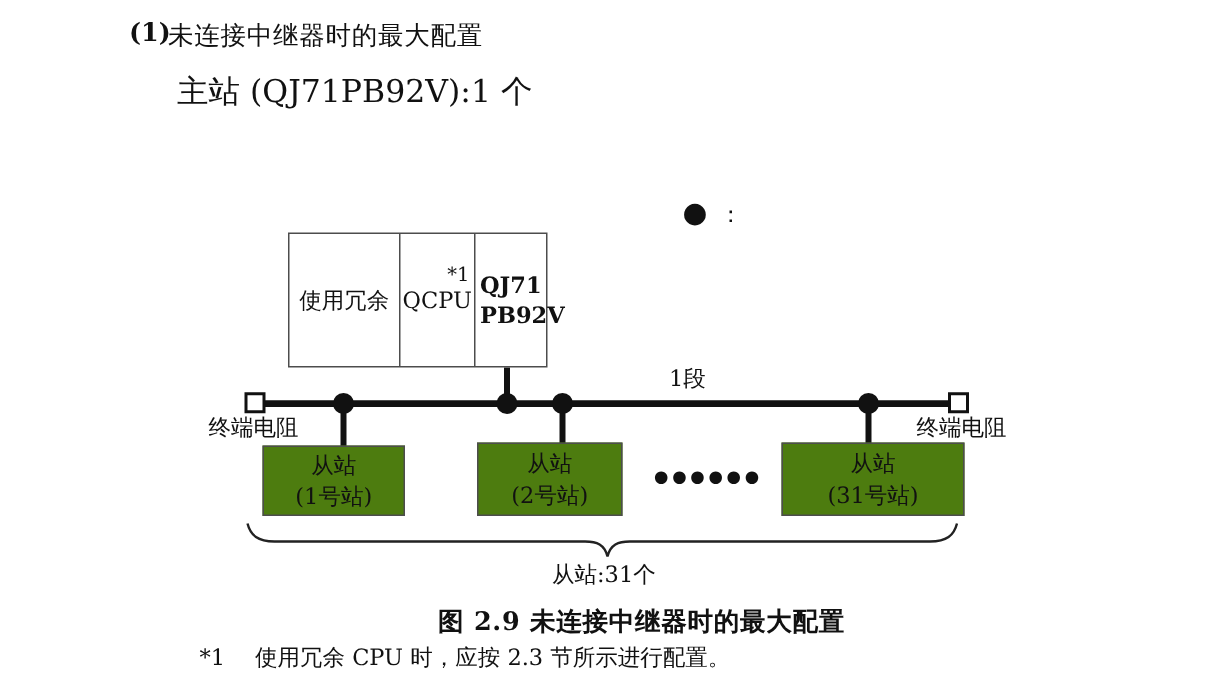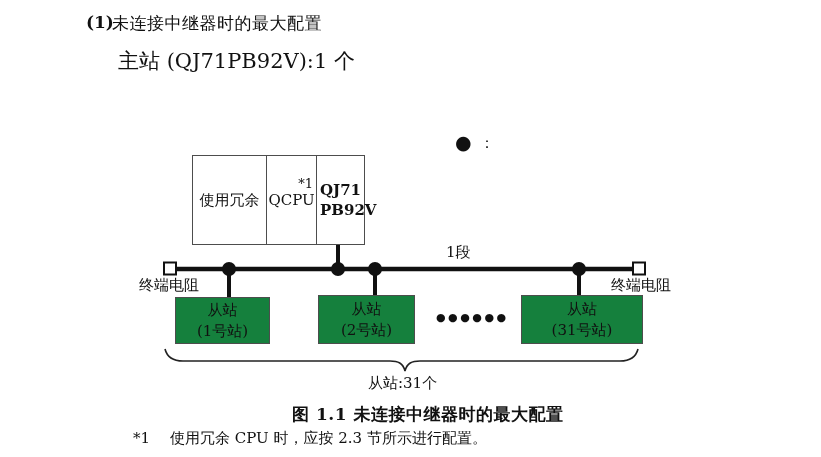--- a/index.html
+++ b/index.html
@@ -53,21 +53,21 @@
   .term-left   { left: 139px; top: 276px; font-size: 15px; }
   .term-right  { left: 611px; top: 276px; font-size: 15px; }
 
   
   .slave-box {
     border: 1px solid #4d4d4d;
     box-sizing: border-box;
     display: flex; flex-direction: column;
     align-items: center; justify-content: center;
     font-size: 15px; line-height: 1.4;
-    background: #15803d;
+    background: #4d7c0f;
     text-align: center;
   }
   .slave-1  { left: 175px; top: 297px; width: 95px;  height: 47px; }
   .slave-2  { left: 318px; top: 295px; width: 97px;  height: 49px; }
   .slave-31 { left: 521px; top: 295px; width: 122px; height: 49px; }
 
   .ellipsis { left: 436px; top: 311px; font-size: 11px; letter-spacing: 2.5px; white-space: nowrap; }
 
   .brace-label { left: 368px; top: 374px; width: 100px; text-align: left; font-size: 15px; }
 
@@ -136,18 +136,18 @@
     <div>(2号站)</div>
   </div>
   <div class="abs ellipsis">●●●●●●</div>
   <div class="abs slave-box slave-31">
     <div>从站</div>
     <div>(31号站)</div>
   </div>
 
   <div class="abs brace-label">从站:31个</div>
 
-  <div class="abs caption">图 1.1 未连接中继器时的最大配置</div>
+  <div class="abs caption">图 2.9 未连接中继器时的最大配置</div>
 
   <div class="abs fn-marker">*1</div>
   <div class="abs fn-text">使用冗余 CPU 时，应按 2.3 节所示进行配置。</div>
 
 </div>
 
 </body></html>

